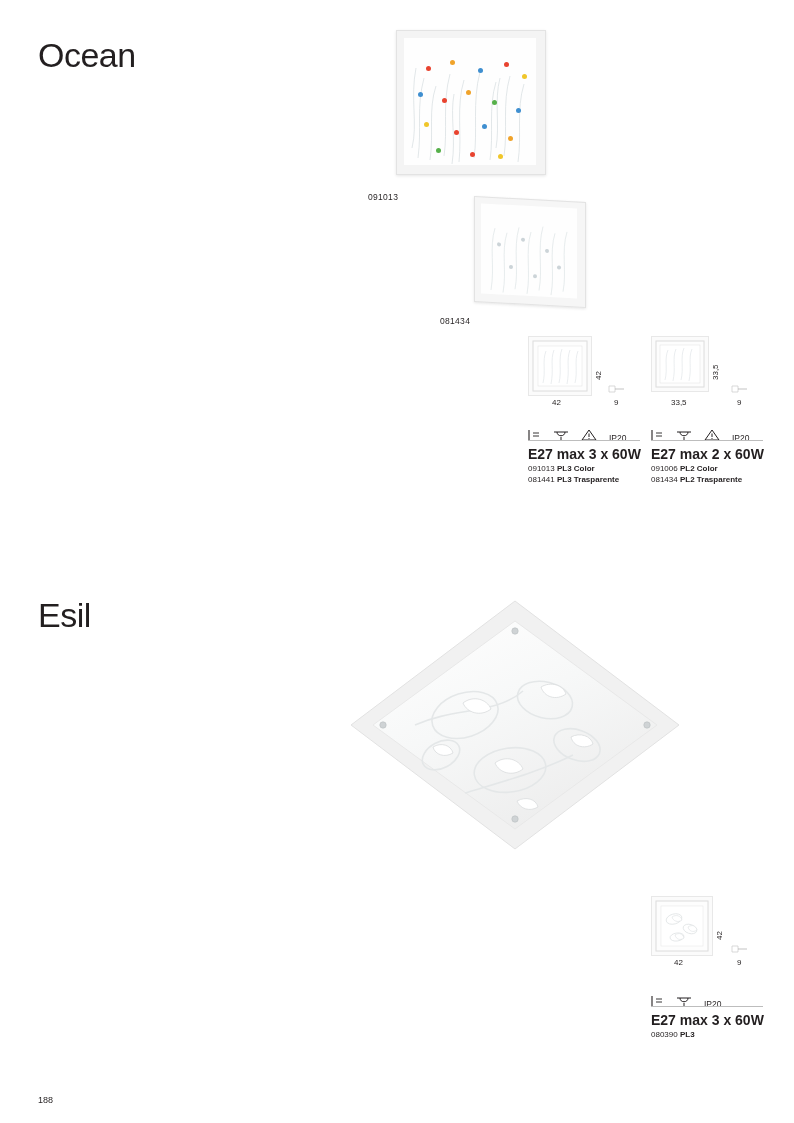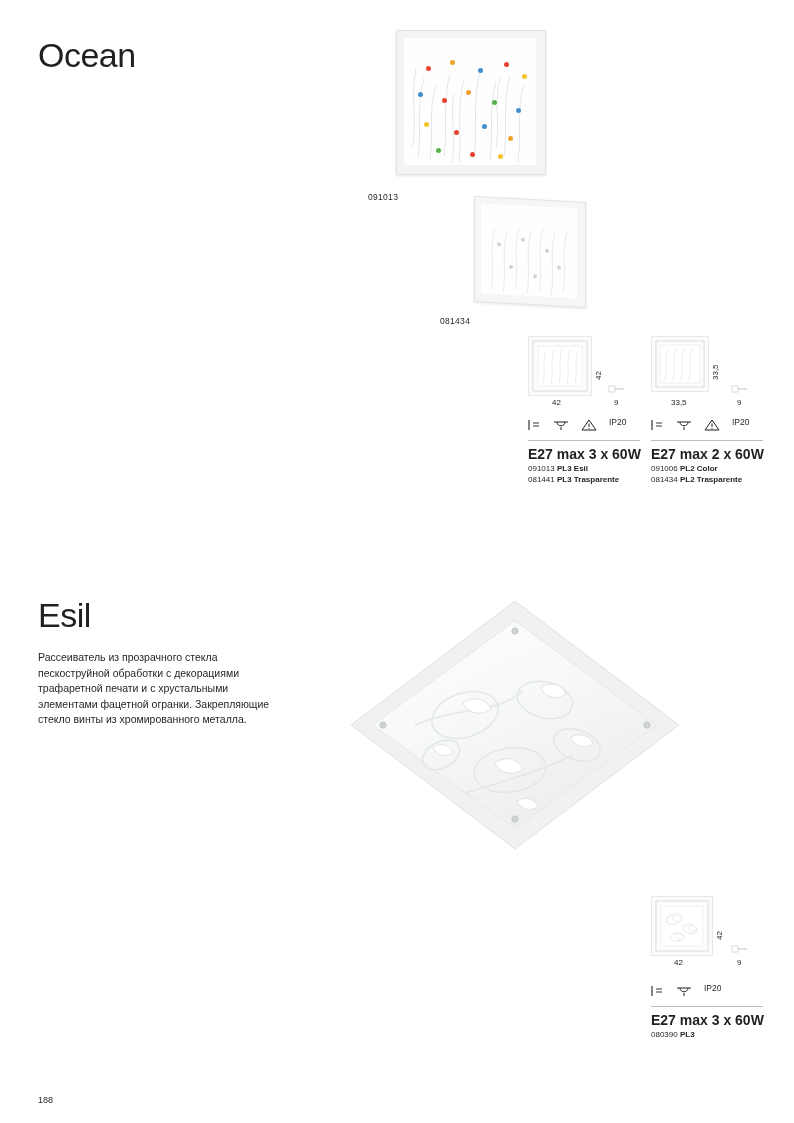--- a/index.html
+++ b/index.html
@@ -101,23 +101,24 @@
     color: #231f20;
   }
   .dim-label.vertical {
     transform: rotate(-90deg);
     transform-origin: left top;
     white-space: nowrap;
   }
   .spec-icons {
     position: absolute;
     display: flex;
-    align-items: flex-start;
+    align-items: flex-end;
     gap: 12px;
     height: 18px;
+    margin-top: 6px;
   }
   .spec-icons svg { display: block; }
   .ip-text {
     font-size: 8.5px;
     color: #231f20;
     line-height: 1;
   }
   .spec-rule {
     position: absolute;
     height: 1px;
@@ -266,21 +267,21 @@
         <circle cx="8" cy="10.5" r="0.6" fill="#231f20"></circle>
       </svg>
       <span class="ip-text">IP20</span>
     </div>
 
     <div class="spec-rule" style="left:0; top:104px; width:112px;"></div>
     <div class="spec-power" style="left:0; top:110px;">E27 max 3 x 60W</div>
 
     <div class="spec-codes" style="left:0; top:128px;">
       <span class="num">091013</span>
-      <b>PL3 Esil</b>
+      <b>PL3 Color</b>
     </div>
     <div class="spec-codes" style="left:0; top:139px;">
       <span class="num">081441</span>
       <b>PL3 Trasparente</b>
     </div>
   </div>
 
   <div class="spec-block" style="left:651px; top:336px; width:112px;">
     <div class="spec-dim-drawing" style="left:0; top:0; width:56px; height:54px;">
       <svg width="56" height="54" viewBox="0 0 56 54">
@@ -328,21 +329,20 @@
       <b>PL2 Color</b>
     </div>
     <div class="spec-codes" style="left:0; top:139px;">
       <span class="num">081434</span>
       <b>PL2 Trasparente</b>
     </div>
   </div>
 
 
   <div class="product-title" id="title-esil">Esil</div>
-  <div class="product-desc" id="desc-esil">Рассеиватель из прозрачного стекла пескоструйной обработки с декорациями трафаретной печати и с хрустальными элементами фацетной огранки. Закрепляющие стекло винты из хромированного металла.</div>
 
   <div class="photo" style="left:345px; top:595px; width:340px; height:260px;">
     <svg width="340" height="260" viewBox="0 0 340 260">
       <defs>
         <linearGradient id="glassG" x1="0" y1="0" x2="0.6" y2="1">
           <stop offset="0%" stop-color="#ffffff"></stop>
           <stop offset="50%" stop-color="#f7f8f8"></stop>
           <stop offset="100%" stop-color="#ededed"></stop>
         </linearGradient>
       </defs>

